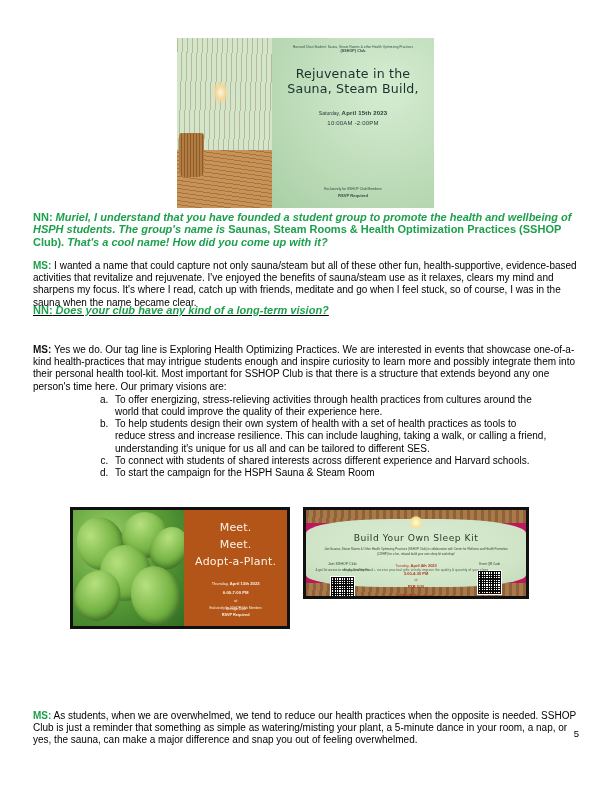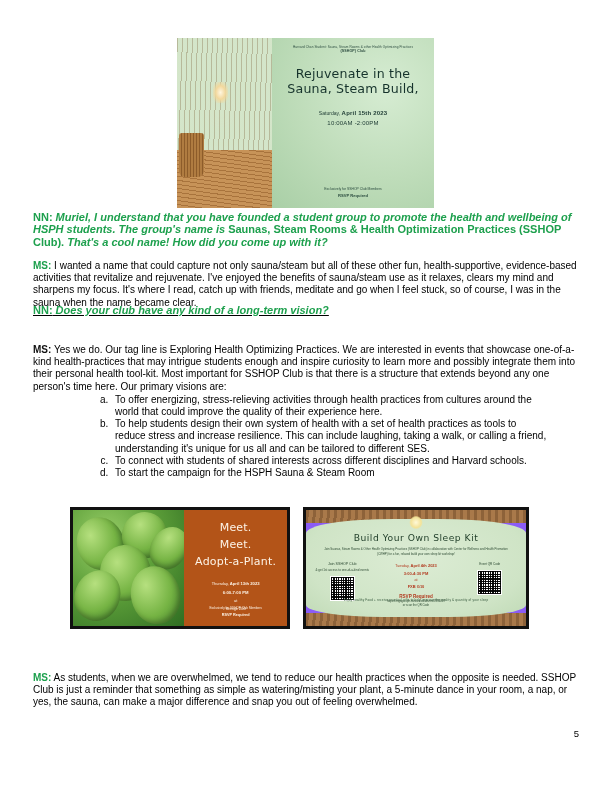--- a/index.html
+++ b/index.html
@@ -258,24 +258,24 @@
     line-height: 1.9;
   }
   .plant-foot b { font-size: 3.8px; }
 
   
   .flyer-sleep {
     position: absolute;
     left: 303px;
     top: 507px;
     width: 226px;
-    height: 122px;
+    height: 92px;
     border: 3px solid #111;
     box-sizing: border-box;
-    background: #8b5cf6;
+    background: #be185d;
     overflow: hidden;
   }
   .sleep-topwood, .sleep-botwood {
     position: absolute;
     left: 0; width: 100%;
     background: repeating-linear-gradient(94deg,#8d6239 0px,#8d6239 3px,#a9794a 3px,#a9794a 7px);
   }
   .sleep-topwood { top: 0; height: 13px; }
   .sleep-botwood { bottom: 0; height: 13px; }
   .sleep-inner {
@@ -411,21 +411,21 @@
 
   <div class="body-col" style="top:304px;text-decoration:underline;">
     <p class="nn-q"><span class="tag-green">NN:</span><span>  Does your club have any kind of a long-term vision?</span></p>
   </div>
 
   <div class="body-col" style="top:344px;">
     <p class="qa"><span class="tag-dark">MS:</span><span>  Yes we do. Our tag line is </span><span class="ital">Exploring Health Optimizing Practices</span><span>. We are interested in events that showcase one-of-a-kind health-practices that may intrigue students enough and inspire curiosity to learn more and possibly integrate them into their personal health tool-kit. Most important for SSHOP Club is that there is a structure that extends beyond any one person's time here. Our primary visions are:</span></p>
     <ol class="visions">
       <li>To offer energizing,  stress-relieving activities through health practices from cultures around the world that could improve the quality of their experience here.</li>
       <li>To help students design their own system of health with a set of health practices as tools to reduce stress and increase resilience. This can include laughing, taking a walk, or calling a friend, understanding it's unique for us all and can be tailored to different SES.</li>
-      <li>To connect with students of shared interests across different disciplines and Harvard schools.</li>
+      <li>To connect with students of shared interests across different experience and Harvard schools.</li>
       <li>To start the campaign for the HSPH Sauna &amp; Steam Room</li>
     </ol>
   </div>
 
   <div class="flyer-plant">
     <div class="plant-photo">
       <div class="leaf l1"></div>
       <div class="leaf l2"></div>
       <div class="leaf l6"></div>
       <div class="leaf l3"></div>
@@ -486,19 +486,19 @@
         <div class="qr-col">
           <div class="qr-label ttl">Event QR Code</div>
           <div class="qr"></div>
         </div>
       </div>
       <div class="sleep-foot">Enjoy healthy Food + receive practical gifts to help improve the quality &amp; quantity of your sleep</div>
     </div>
   </div>
 
 
-  <div class="body-col" style="top:672px;">
+  <div class="body-col" style="top:710px;">
     <p class="qa"><span class="tag-green">MS:</span><span>  As students, when we are overwhelmed, we tend to reduce our health practices when the opposite is needed. SSHOP Club is just a reminder that something as simple as watering/misting your plant, a 5-minute dance in your room, a nap, or yes, the sauna, can make a major difference and snap you out of feeling overwhelmed.</span></p>
   </div>
 
   <div class="page-number">5</div>
 
 </div>
 
 </body></html>

